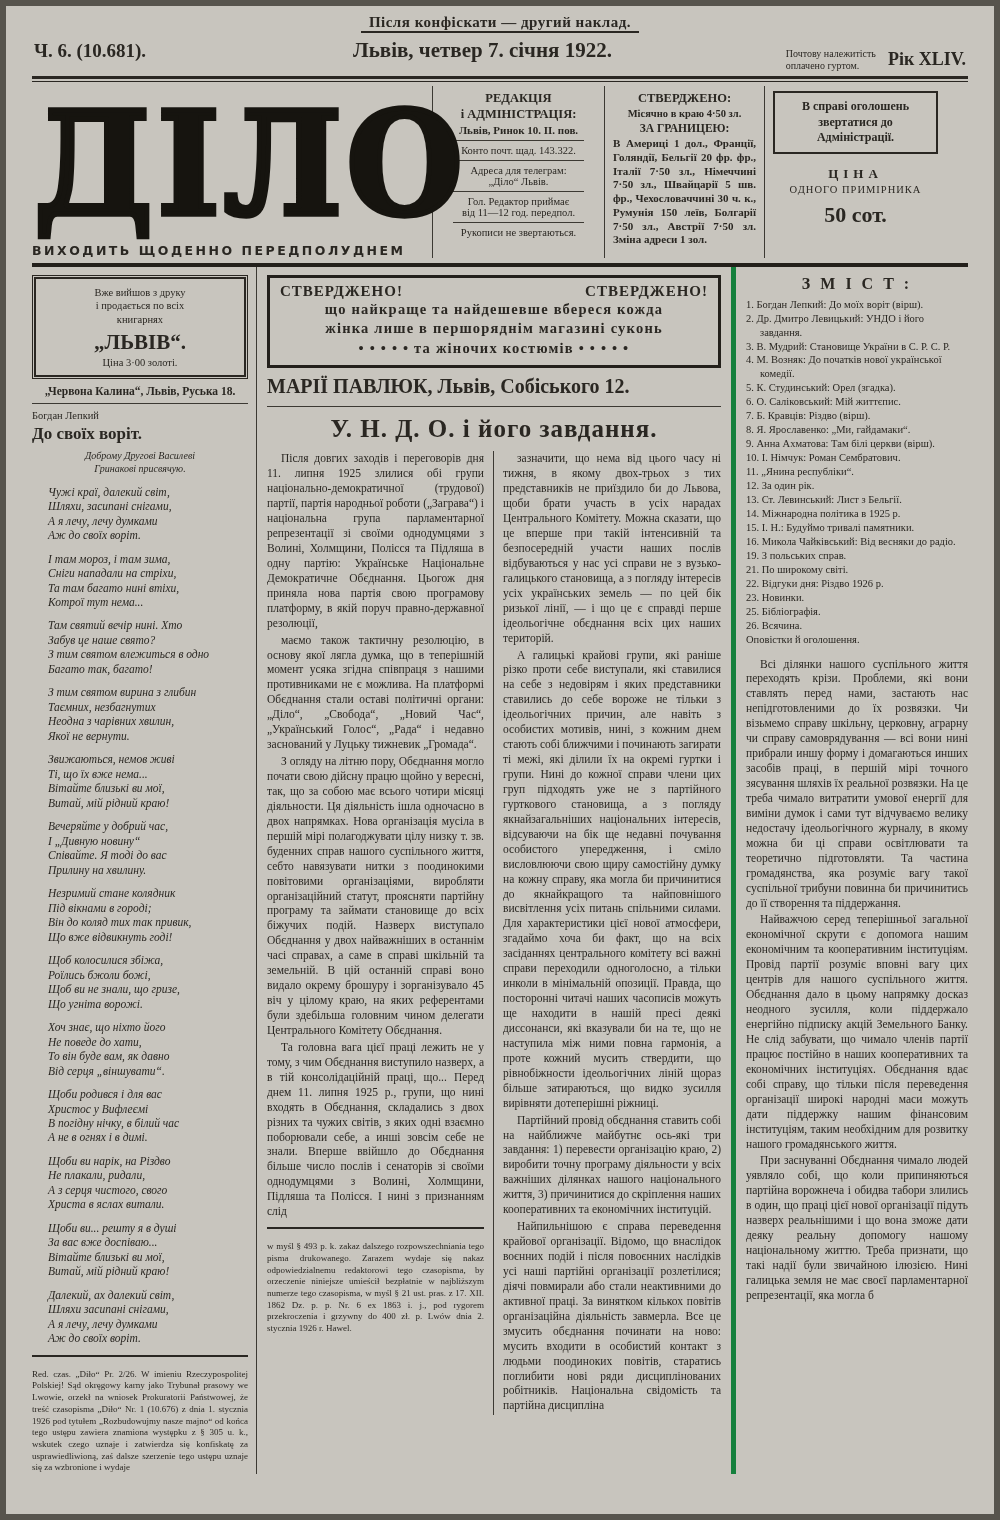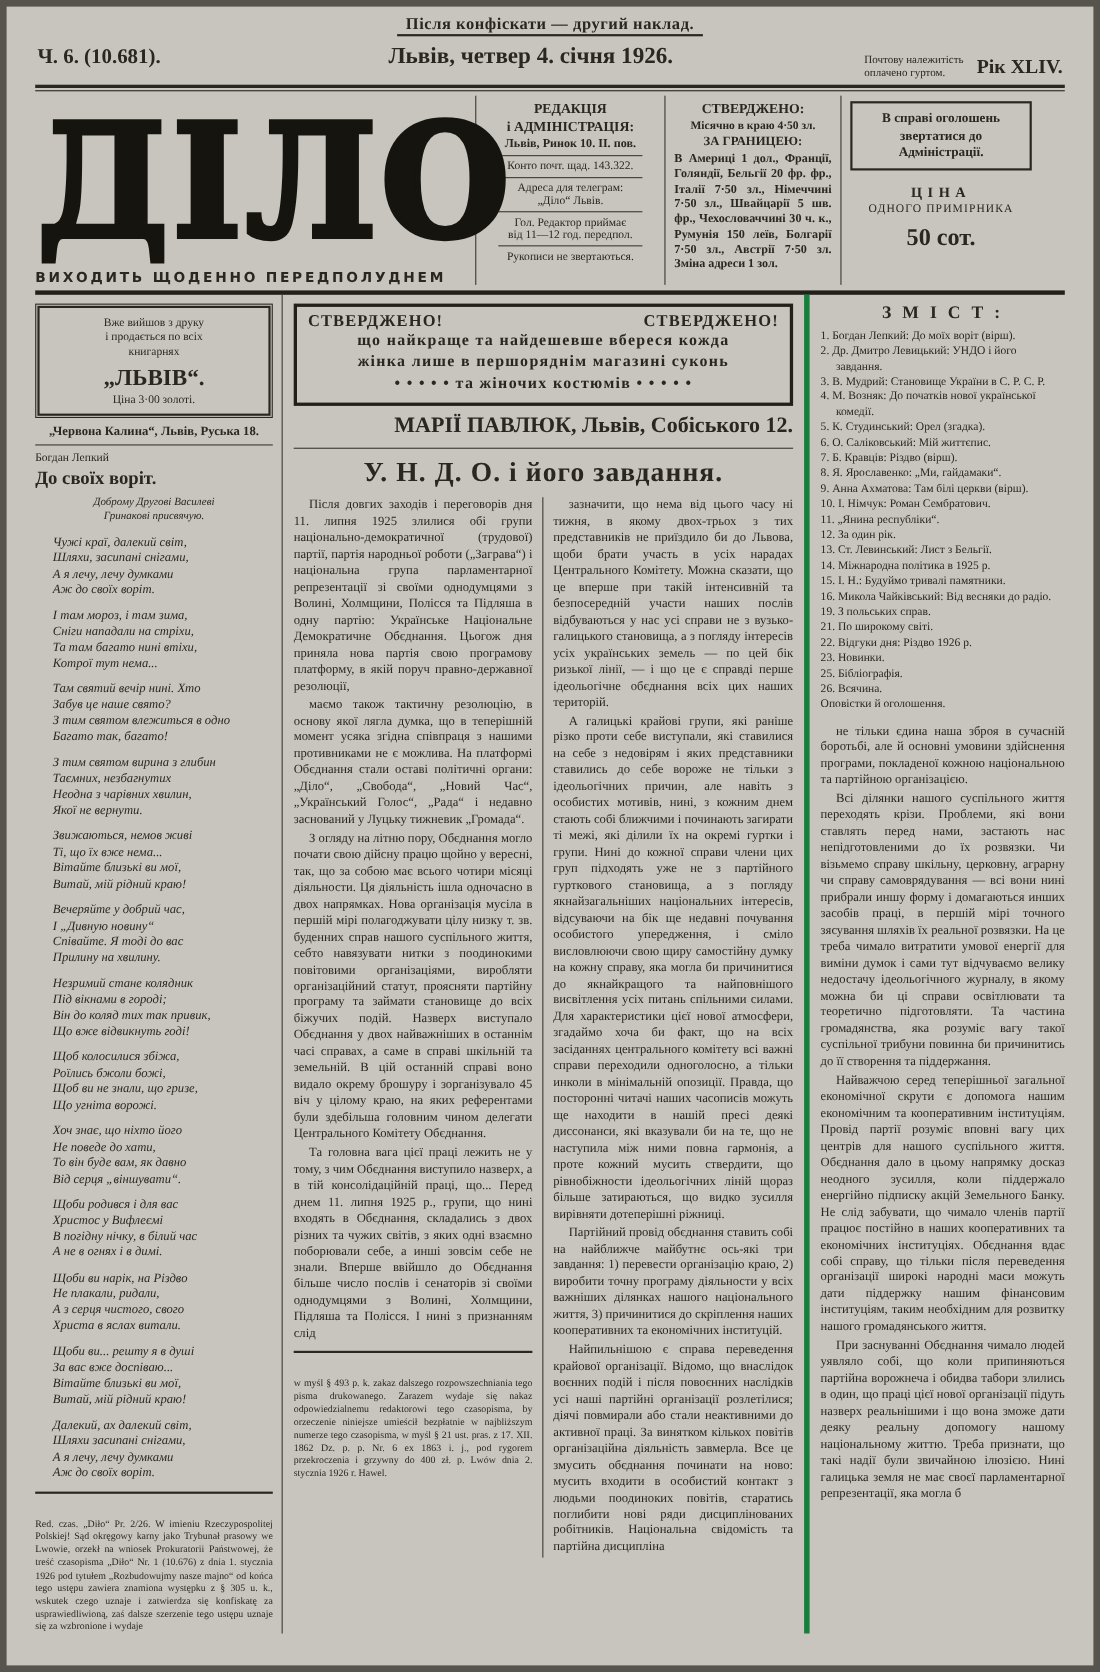--- a/index.html
+++ b/index.html
@@ -65,48 +65,48 @@
   .publisher{font-weight:bold;font-size:11.5px;text-align:center;border-bottom:1px solid #3c3933;padding:6px 0;}
   .poem-author{font-size:10.5px;margin-top:6px;}
   .poem-title{font-size:17px;font-weight:bold;text-align:left;margin:3px 0 5px;}
   .poem-dedication{font-size:10px;font-style:italic;text-align:center;margin-bottom:10px;line-height:1.3;}
   .stanza{font-size:11.5px;font-style:italic;line-height:1.26;margin:0 0 9px 16px;}
 
   
   .banner{border:3px solid #23201b;padding:5px 10px 7px;}
   .banner-stamps{display:flex;justify-content:space-between;font-weight:bold;font-size:15px;letter-spacing:1px;}
   .banner-line{text-align:center;font-weight:bold;font-size:14.5px;letter-spacing:1.2px;line-height:1.35;}
-  .banner-name{text-align:right;font-weight:bold;font-size:20px;margin:7px 0 0;border-bottom:1px solid #3c3933;padding-bottom:8px;}
+  .banner-name{text-align:left;font-weight:bold;font-size:20px;margin:7px 0 0;border-bottom:1px solid #3c3933;padding-bottom:8px;}
   .article-title{text-align:center;font-weight:bold;font-size:25px;margin:8px 0 8px;letter-spacing:1px;}
   .article-cols{display:flex;}
   .acol{width:50%;box-sizing:border-box;text-align:justify;font-size:11.5px;line-height:1.3;}
   .acol1{padding-right:9px;border-right:1px solid #3c3933;}
   .acol2{padding-left:9px;}
   .acol p{margin:0 0 2px;text-indent:14px;}
 
-  .legal{font-size:9px;line-height:1.3;text-align:justify;border-top:2px solid #2a2722;margin-top:8px;padding-top:22px;}
+  .legal{font-size:9px;line-height:1.3;text-align:justify;border-top:2px solid #2a2722;margin-top:8px;padding-top:12px;}
 
   
   .toc-title{text-align:center;font-weight:bold;font-size:16px;letter-spacing:3px;margin-bottom:5px;}
   .toc-item{font-size:10.5px;line-height:1.33;padding-left:14px;text-indent:-14px;}
   .continuation{margin-top:10px;text-align:justify;font-size:11.5px;line-height:1.3;}
   .continuation p{margin:0 0 2px;text-indent:14px;}
 </style>
 </head>
 <body>
 
 <div class="page">
 
   <div class="overline">
     <span>Після конфіскати — другий наклад.</span>
   </div>
 
   <div class="header-row">
     <div class="issue">Ч. 6. (10.681).</div>
-    <div class="dateline">Львів, четвер 4. січня 1926.</div>
+    <div class="dateline">Львів, четвер 7. січня 1922.</div>
     <div class="header-right">
       <div class="postage pre">Почтову належитість
 оплачено гуртом.</div>
       <div class="year">Рік XLIV.</div>
     </div>
   </div>
 
   <div class="rule-double"></div>
 
   <div class="masthead">
@@ -274,21 +274,20 @@
         <div class="toc-item">19. З польських справ.</div>
         <div class="toc-item">21. По широкому світі.</div>
         <div class="toc-item">22. Відгуки дня: Різдво 1926 р.</div>
         <div class="toc-item">23. Новинки.</div>
         <div class="toc-item">25. Бібліографія.</div>
         <div class="toc-item">26. Всячина.</div>
         <div class="toc-item">Оповістки й оголошення.</div>
       </div>
 
       <div class="continuation">
-        <p>не тільки єдина наша зброя в сучасній боротьбі, але й основні умовини здійснення програми, покладеної кожною національною та партійною організацією.</p>
         <p>Всі ділянки нашого суспільного життя переходять крізи. Проблеми, які вони ставлять перед нами, застають нас непідготовленими до їх розвязки. Чи візьмемо справу шкільну, церковну, аграрну чи справу самоврядування — всі вони нині прибрали иншу форму і домагаються инших засобів праці, в першій мірі точного зясування шляхів їх реальної розвязки. На це треба чимало витратити умової енергії для виміни думок і сами тут відчуваємо велику недостачу ідеольогічного журналу, в якому можна би ці справи освітлювати та теоретично підготовляти. Та частина громадянства, яка розуміє вагу такої суспільної трибуни повинна би причинитись до її створення та піддержання.</p>
         <p>Найважчою серед теперішньої загальної економічної скрути є допомога нашим економічним та кооперативним інституціям. Провід партії розуміє вповні вагу цих центрів для нашого суспільного життя. Обєднання дало в цьому напрямку досказ неодного зусилля, коли піддержало енергійно підписку акцій Земельного Банку. Не слід забувати, що чимало членів партії працює постійно в наших кооперативних та економічних інституціях. Обєднання вдає собі справу, що тільки після переведення організації широкі народні маси можуть дати піддержку нашим фінансовим інституціям, таким необхідним для розвитку нашого громадянського життя.</p>
         <p>При заснуванні Обєднання чимало людей уявляло собі, що коли припиняються партійна ворожнеча і обидва табори злились в один, що праці цієї нової організації підуть назверх реальнішими і що вона зможе дати деяку реальну допомогу нашому національному життю. Треба признати, що такі надії були звичайною ілюзією. Нині галицька земля не має своєї парламентарної репрезентації, яка могла б</p>
       </div>
     </div>
 
   </div>
 </div>
 
 </body></html>

